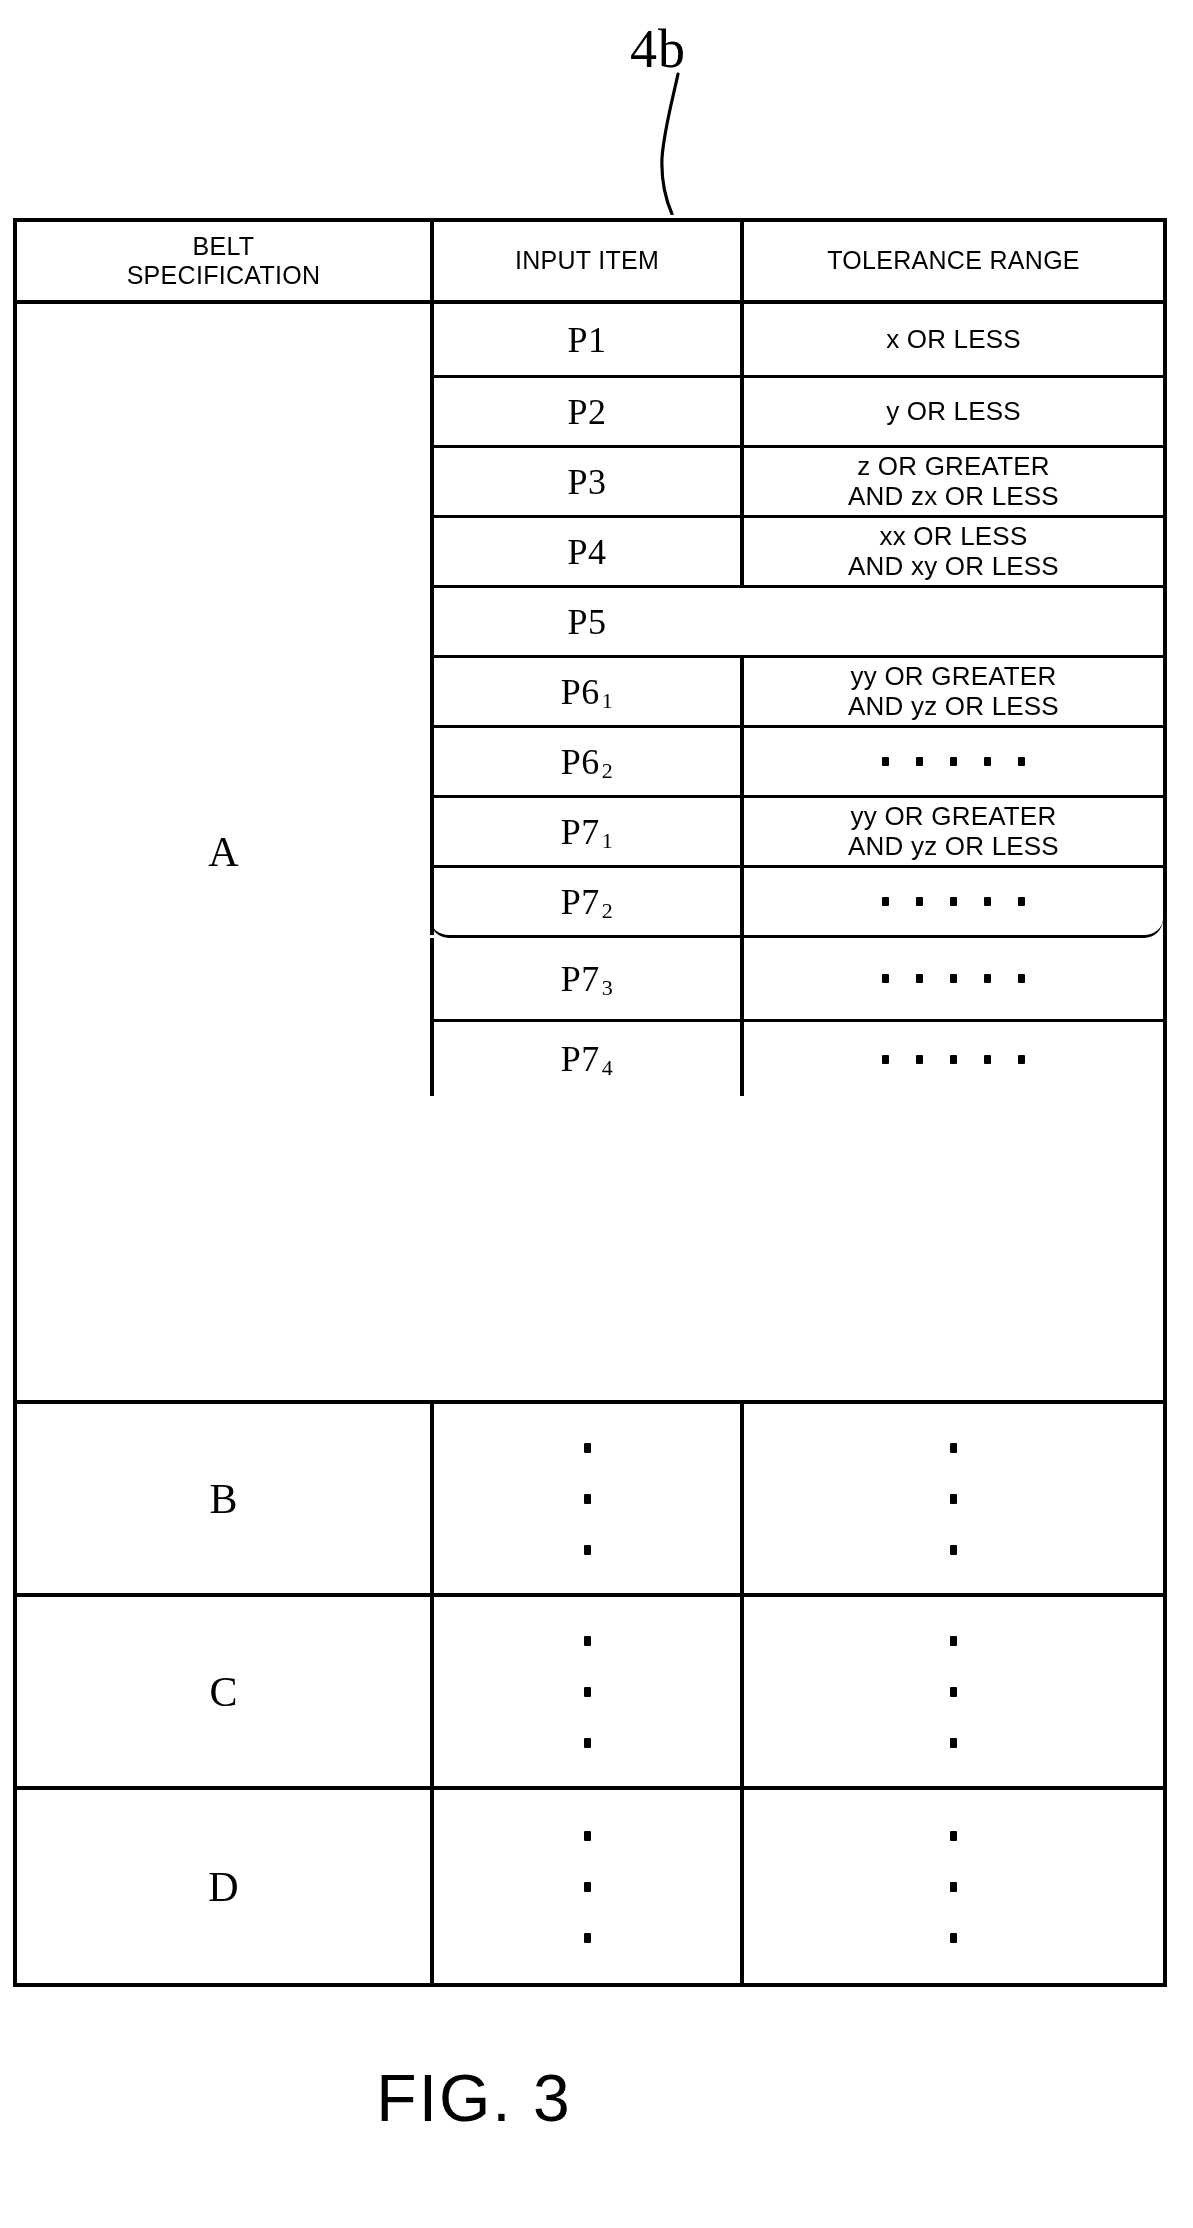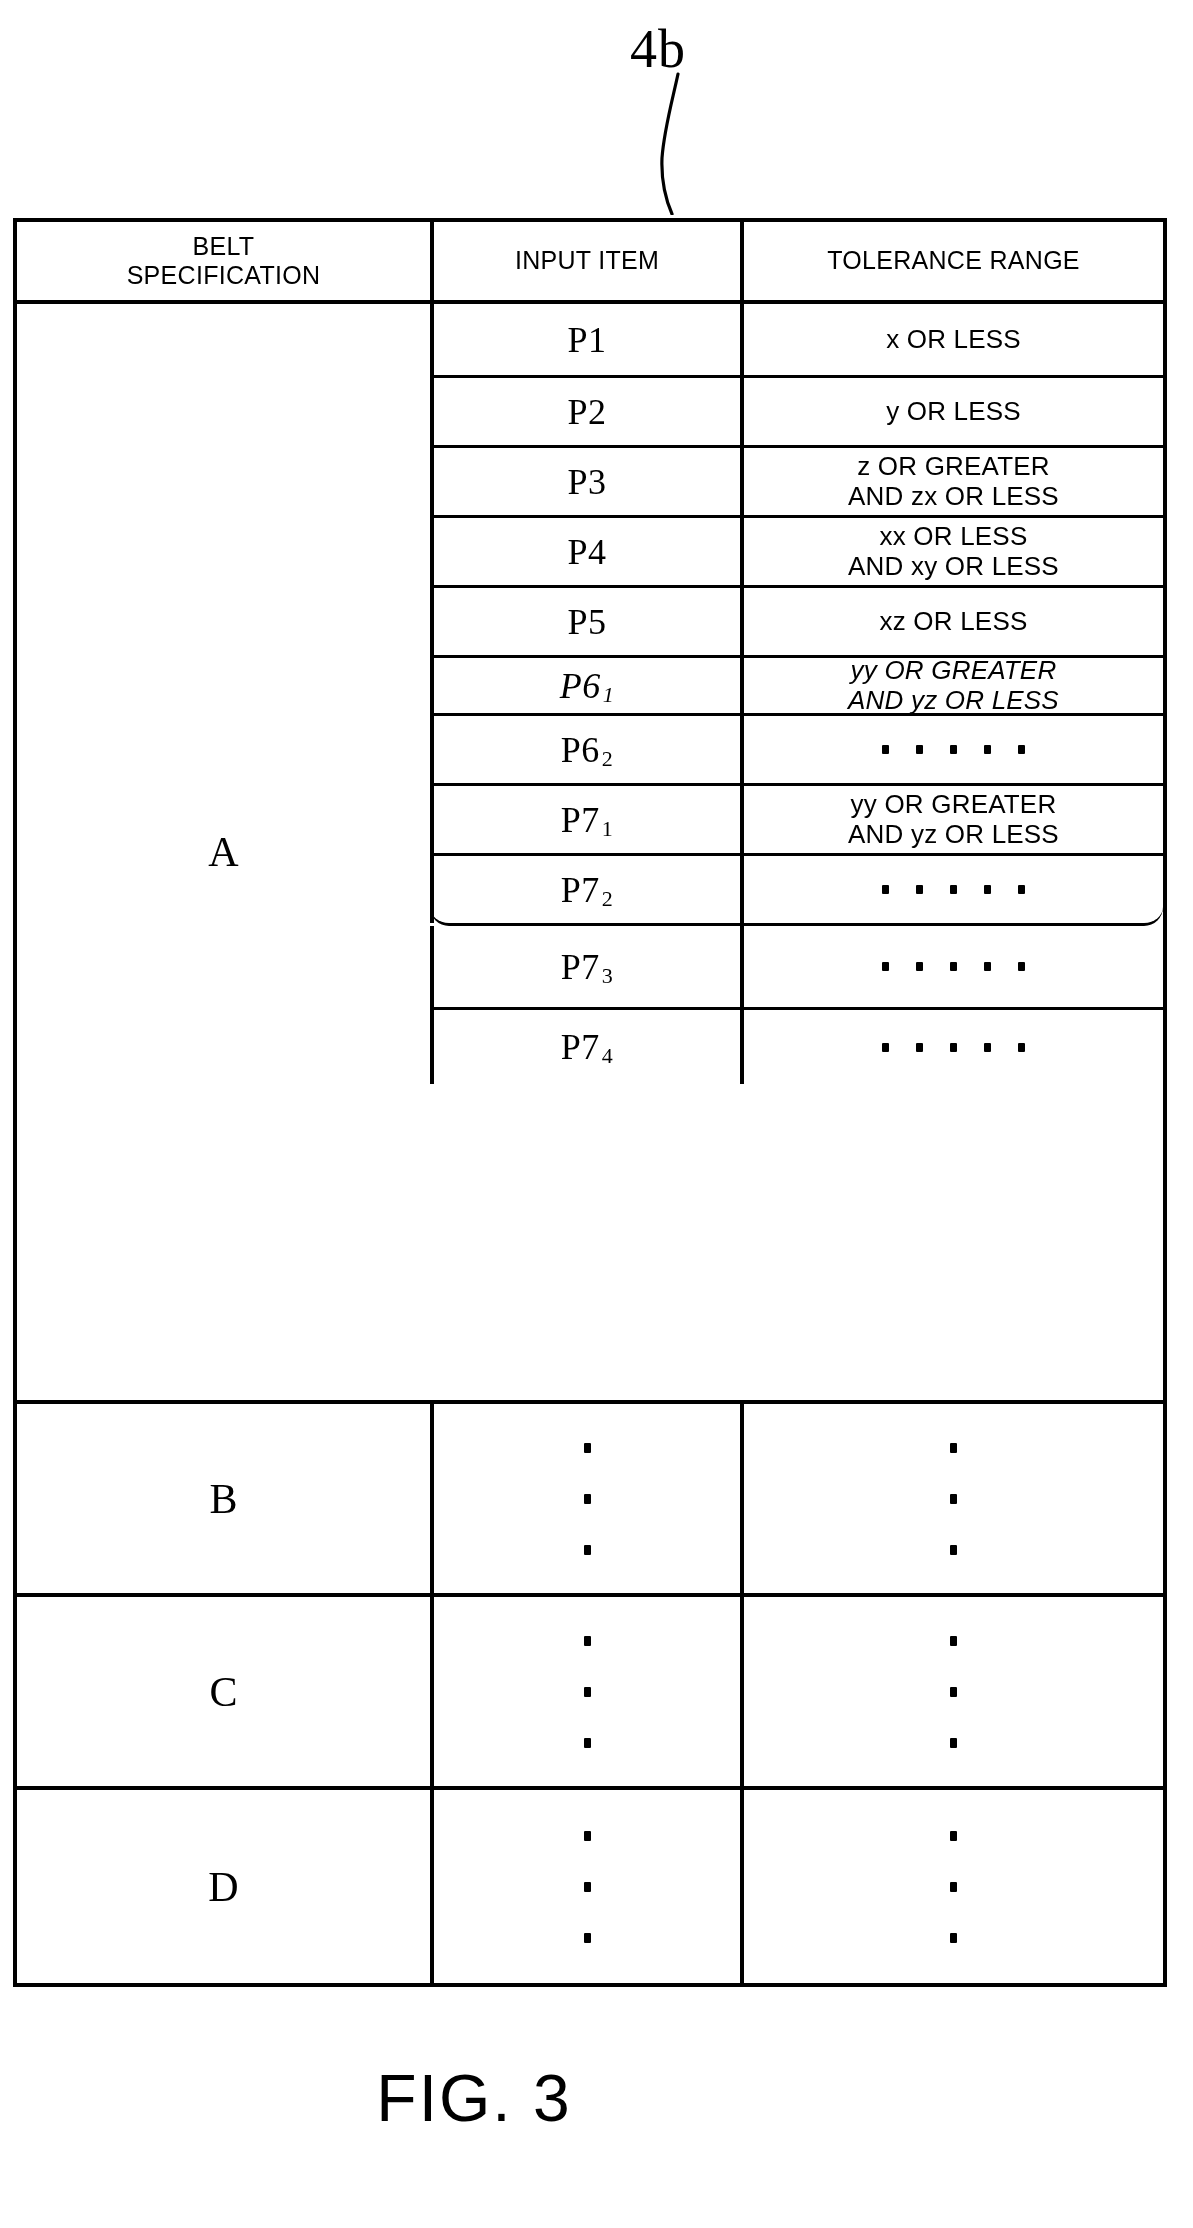--- a/index.html
+++ b/index.html
@@ -241,26 +241,23 @@
         <div class="tcell c-tol">
           <span class="tol-text">xx OR LESS
 AND xy OR LESS</span>
         </div>
       </div>
 
       <div class="trow rowline" style="height:70px;">
         <div class="tcell c-item">
           <span class="item-label">P5</span>
         </div>
-        <div class="tcell c-tol">
-          <span class="tol-text">xz OR LESS</span>
-        </div>
-      </div>
-
-      <div class="trow rowline" style="height:58px;font-style:italic;">
+      </div>
+
+      <div class="trow rowline" style="height:70px;">
         <div class="tcell c-item">
           <span class="item-label"><span>P6</span><sub>1</sub></span>
         </div>
         <div class="tcell c-tol">
           <span class="tol-text">yy OR GREATER
 AND yz OR LESS</span>
         </div>
       </div>
 
       <div class="trow rowline" style="height:70px;">

